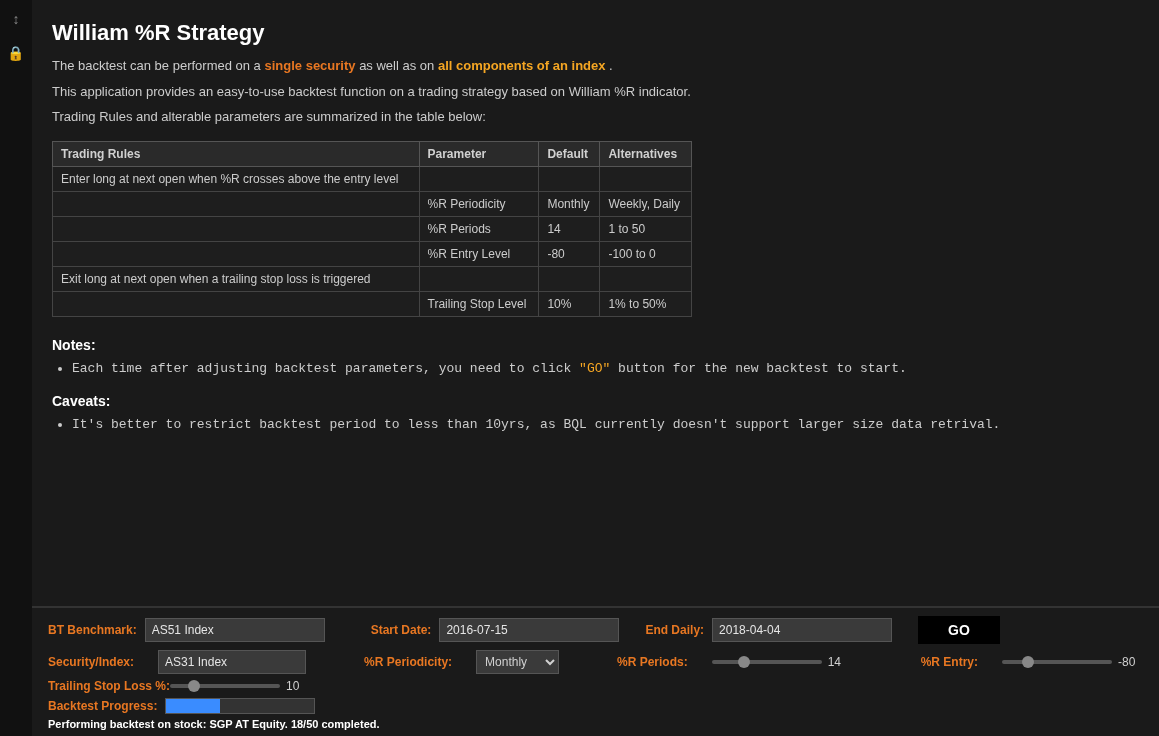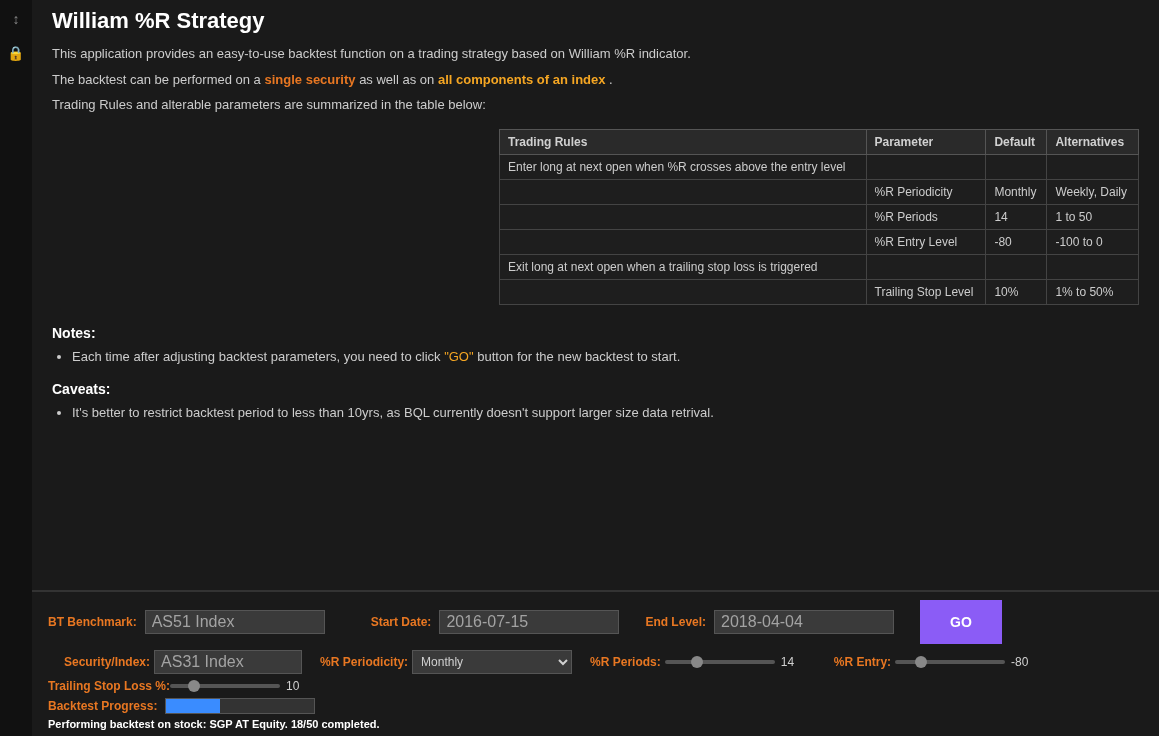--- a/index.html
+++ b/index.html
@@ -33,21 +33,21 @@
       align-items: center;
       justify-content: center;
       color: #888;
       font-size: 14px;
       cursor: pointer;
     }
 
     
     .main {
       margin-left: 32px;
-      padding: 8px 20px 0 20px;
+      padding: 20px 20px 0 20px;
       height: 520px;
       overflow-y: auto;
     }
 
     h1 {
       font-size: 22px;
       font-weight: bold;
       color: #fff;
       margin-bottom: 10px;
     }
@@ -57,21 +57,21 @@
       margin-bottom: 6px;
       line-height: 1.5;
     }
 
     .link-orange { color: #e87722; text-decoration: none; font-weight: bold; }
     .link-yellow { color: #f5a623; text-decoration: none; font-weight: bold; }
 
     
     .table-container {
       display: flex;
-      justify-content: flex-end;
+      justify-content: flex-start;
       margin-top: 14px;
       margin-bottom: 20px;
     }
 
     .rules-table {
       border-collapse: collapse;
       width: 640px;
       font-size: 12px;
     }
 
@@ -92,20 +92,21 @@
 
     .notes-section { margin-bottom: 14px; }
     .notes-section h2, .caveats-section h2 {
       font-size: 14px;
       font-weight: bold;
       color: #fff;
       margin-bottom: 6px;
     }
     .notes-section ul, .caveats-section ul {
       margin-left: 20px;
+      font-family: Liberation Mono, monospace;
     }
     .notes-section li, .caveats-section li {
       color: #ccc;
       line-height: 1.6;
     }
     .go-text { color: #f5a623; }
 
     .caveats-section { }
 
     
@@ -120,39 +121,39 @@
     .control-label {
       color: #e87722;
       font-weight: bold;
       font-size: 12px;
       white-space: nowrap;
     }
 
     .text-input {
       background: #3a3a3a;
       border: 1px solid #555;
-      color: #a3a3a3;
+      color: #e5e5e5;
       padding: 3px 6px;
-      font-size: 16px;
+      font-size: 12px;
       height: 24px;
     }
 
     .bt-benchmark-input { width: 180px; }
     .security-input { width: 148px; }
     .date-input { width: 180px; }
 
     .go-button {
-      background: #8b5cf6;
+      background: #000000;
       color: #fff;
       border: none;
       padding: 4px 30px;
       font-size: 14px;
       font-weight: bold;
       cursor: pointer;
-      height: 44px;
+      height: 28px;
     }
 
     .select-input {
       background: #3a3a3a;
       border: 1px solid #555;
       color: #d0d0d0;
       padding: 2px 4px;
       font-size: 12px;
       height: 24px;
       width: 160px;
@@ -203,45 +204,45 @@
     }
 
     .status-text {
       color: #999;
       font-size: 11px;
       margin-top: 4px;
     }
     .status-text span { color: #fff; font-weight: bold; text-align: center; }
 
     .row1 { display: flex; align-items: center; gap: 8px; margin-bottom: 6px; }
-    .row2 { display: flex; align-items: center; gap: 4px; margin-bottom: 5px; margin-left: 16px; }
+    .row2 { display: flex; align-items: center; gap: 24px; margin-bottom: 5px; }
     .row3 { display: flex; align-items: center; margin-bottom: 5px; }
     .row4 { display: flex; align-items: center; gap: 8px; margin-bottom: 3px; }
   </style>
 </head>
 <body>
 
 <div class="sidebar">
   <div class="sidebar-icon">↕</div>
   <div class="sidebar-icon">🔒</div>
 </div>
 
 <div class="main">
   <h1>William %R Strategy</h1>
-
-  <p class="intro-text">This application provides an easy-to-use backtest function on a trading strategy based on William %R indicator.</p>
 
   <p class="intro-text">
     <span>The backtest can be performed on a </span>
     <a class="link-orange">single security</a>
     <span> as well as on </span>
     <a class="link-yellow">all components of an index</a>
     <span>.</span>
   </p>
 
+  <p class="intro-text">This application provides an easy-to-use backtest function on a trading strategy based on William %R indicator.</p>
+
   <p class="intro-text">Trading Rules and alterable parameters are summarized in the table below:</p>
 
   <div class="table-container">
     <table class="rules-table">
       <thead>
         <tr>
           <th>Trading Rules</th>
           <th>Parameter</th>
           <th>Default</th>
           <th>Alternatives</th>
@@ -311,21 +312,21 @@
     <span class="control-label">BT Benchmark:</span>
     <input class="text-input bt-benchmark-input" type="text" value="AS51 Index" style="">
 
     <span style="flex:0 0 30px"></span>
 
     <span class="control-label">Start Date:</span>
     <input class="text-input date-input" type="text" value="2016-07-15" style="">
 
     <span style="flex:0 0 10px"></span>
 
-    <span class="control-label">End Level:</span>
+    <span class="control-label">End Daily:</span>
     <input class="text-input date-input" type="text" value="2018-04-04" style="">
 
     <span style="flex:0 0 10px"></span>
 
     <button class="go-button">GO</button>
   </div>
 
   <div class="row2">
     <span class="control-label">Security/Index:</span>
     <input class="text-input security-input" type="text" value="AS31 Index" style="">

